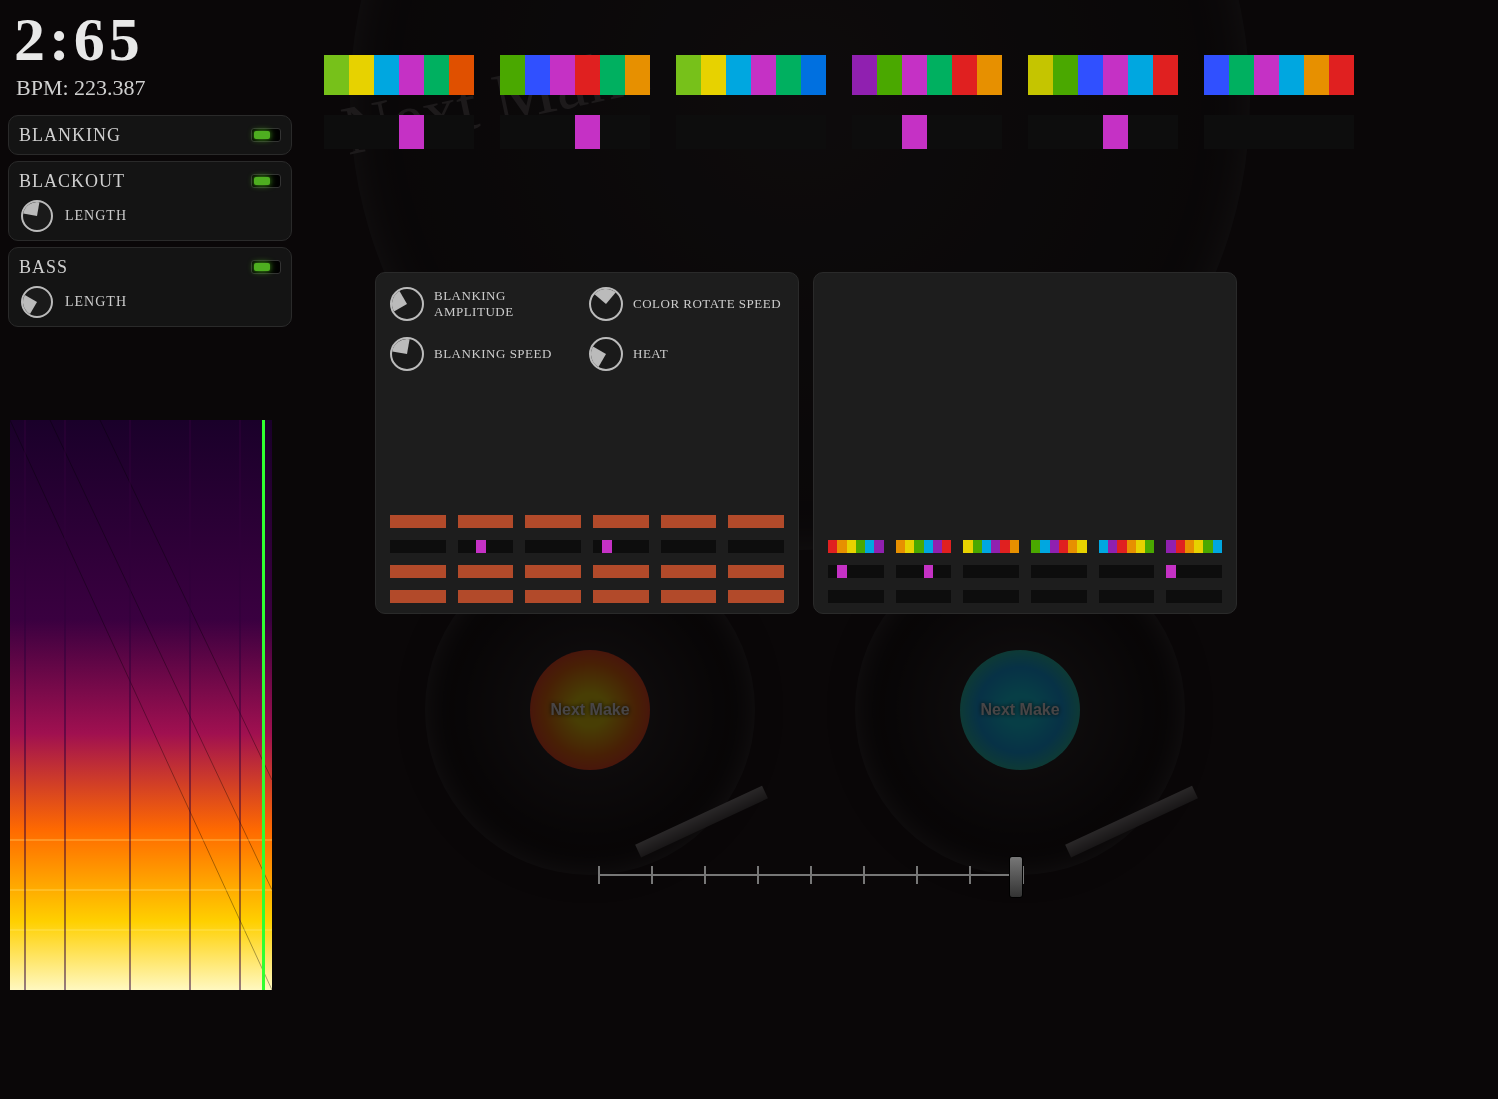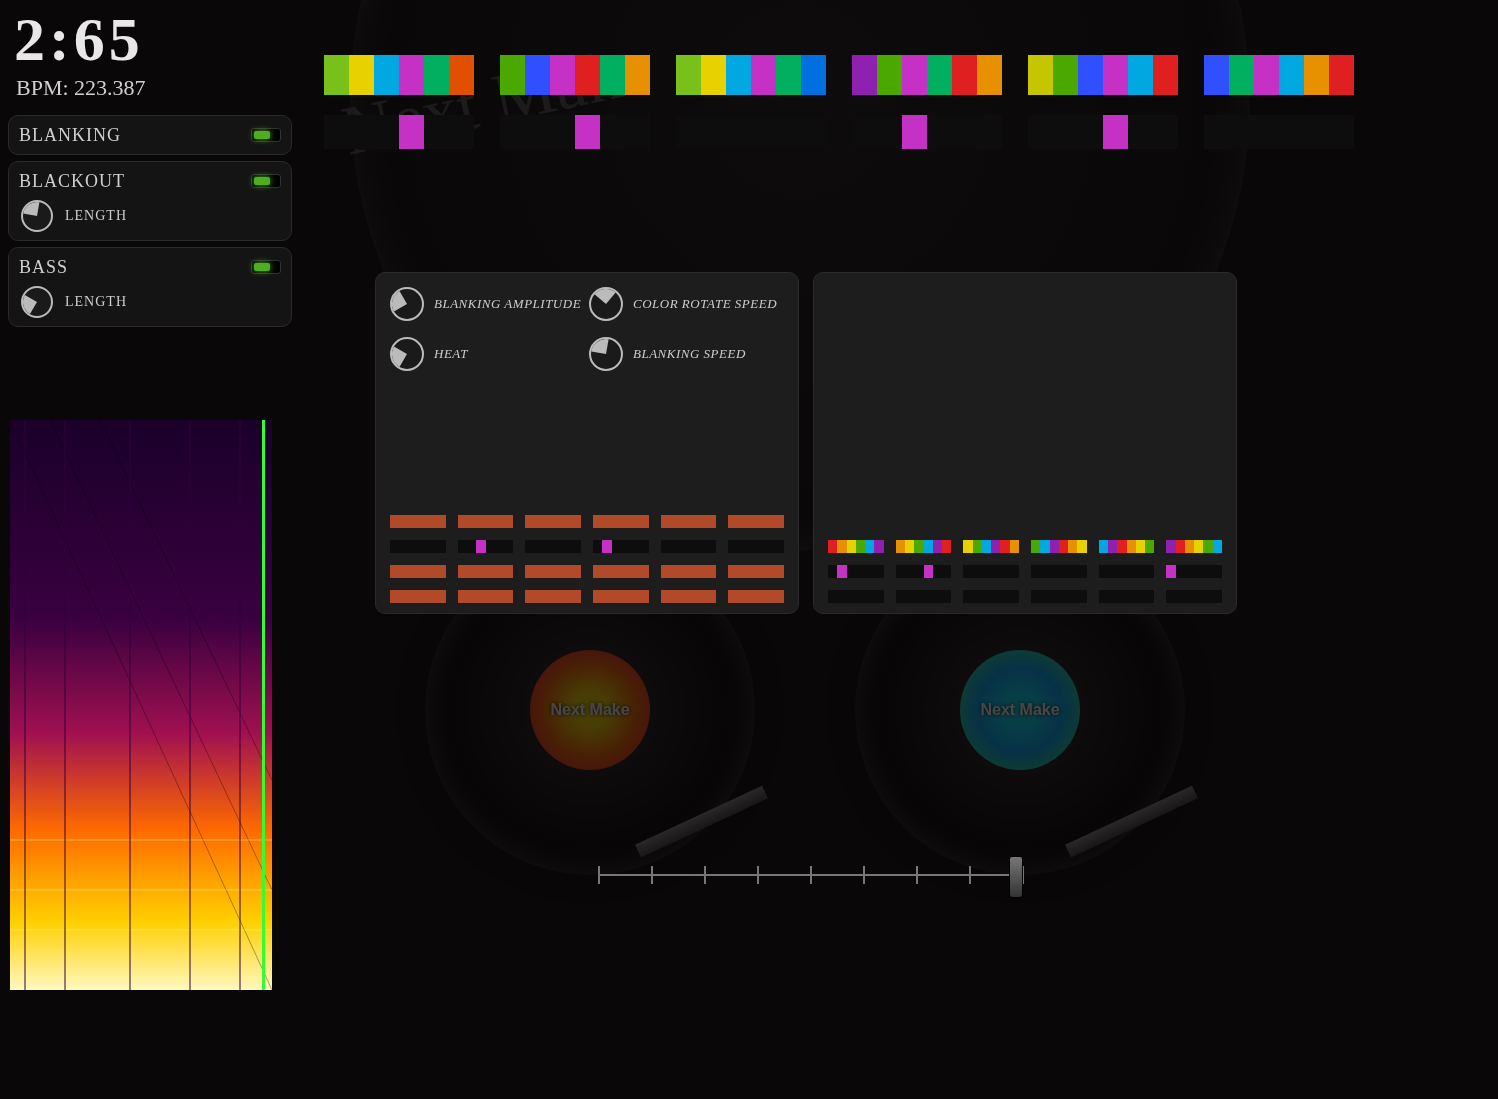--- a/index.html
+++ b/index.html
@@ -170,21 +170,21 @@
     border-radius: 10px;
     padding: 14px 14px 10px 14px;
     display:flex; flex-direction:column;
   }
   .deck-title {
     font-size: 20px; letter-spacing: 1px; color:#e0e0e0;
     font-family: 'Chalkboard SE','Comic Sans MS',cursive;
     margin-bottom: 10px;
   }
   .deck-params {
-    display:grid; grid-template-columns: 1fr 1fr; row-gap:16px; column-gap:4px;font-style:italic;
+    display:grid; grid-template-columns: 1fr 1fr; row-gap:16px; column-gap:4px;
   }
   .param { display:flex; align-items:center; gap:10px; }
   .param .knob { width:34px; height:34px; }
   .param-label {
     font-size: 13px; letter-spacing: 0.5px; color:#ccc; text-transform: uppercase;
     font-family: 'Chalkboard SE','Comic Sans MS',cursive;
   }
   .deck-spacer { flex:1; }
   .deck-preview { display:flex; flex-direction:column; gap:12px; }
   .dp-row { display:flex; gap:12px; }
@@ -406,26 +406,26 @@
     <div class="deck-params" id="deck-left-params">
         <div class="param">
           <div class="knob v330"></div>
           <span class="param-label">BLANKING AMPLITUDE</span>
         </div>
         <div class="param">
           <div class="knob v40"></div>
           <span class="param-label">COLOR ROTATE SPEED</span>
         </div>
         <div class="param">
+          <div class="knob v10"></div>
+          <span class="param-label">BLANKING SPEED</span>
+        </div>
+        <div class="param">
           <div class="knob v300"></div>
           <span class="param-label">HEAT</span>
-        </div>
-        <div class="param">
-          <div class="knob v10"></div>
-          <span class="param-label">BLANKING SPEED</span>
         </div>
       </div>
     <div class="deck-spacer"></div>
     <div class="deck-preview" id="deck-left-preview">
         <div class="dp-row">
           <div class="dp-strip">
             <span style="background: rgb(178, 74, 42);"></span>
             <span style="background: rgb(178, 74, 42);"></span>
             <span style="background: rgb(178, 74, 42);"></span>
             <span style="background: rgb(178, 74, 42);"></span>

